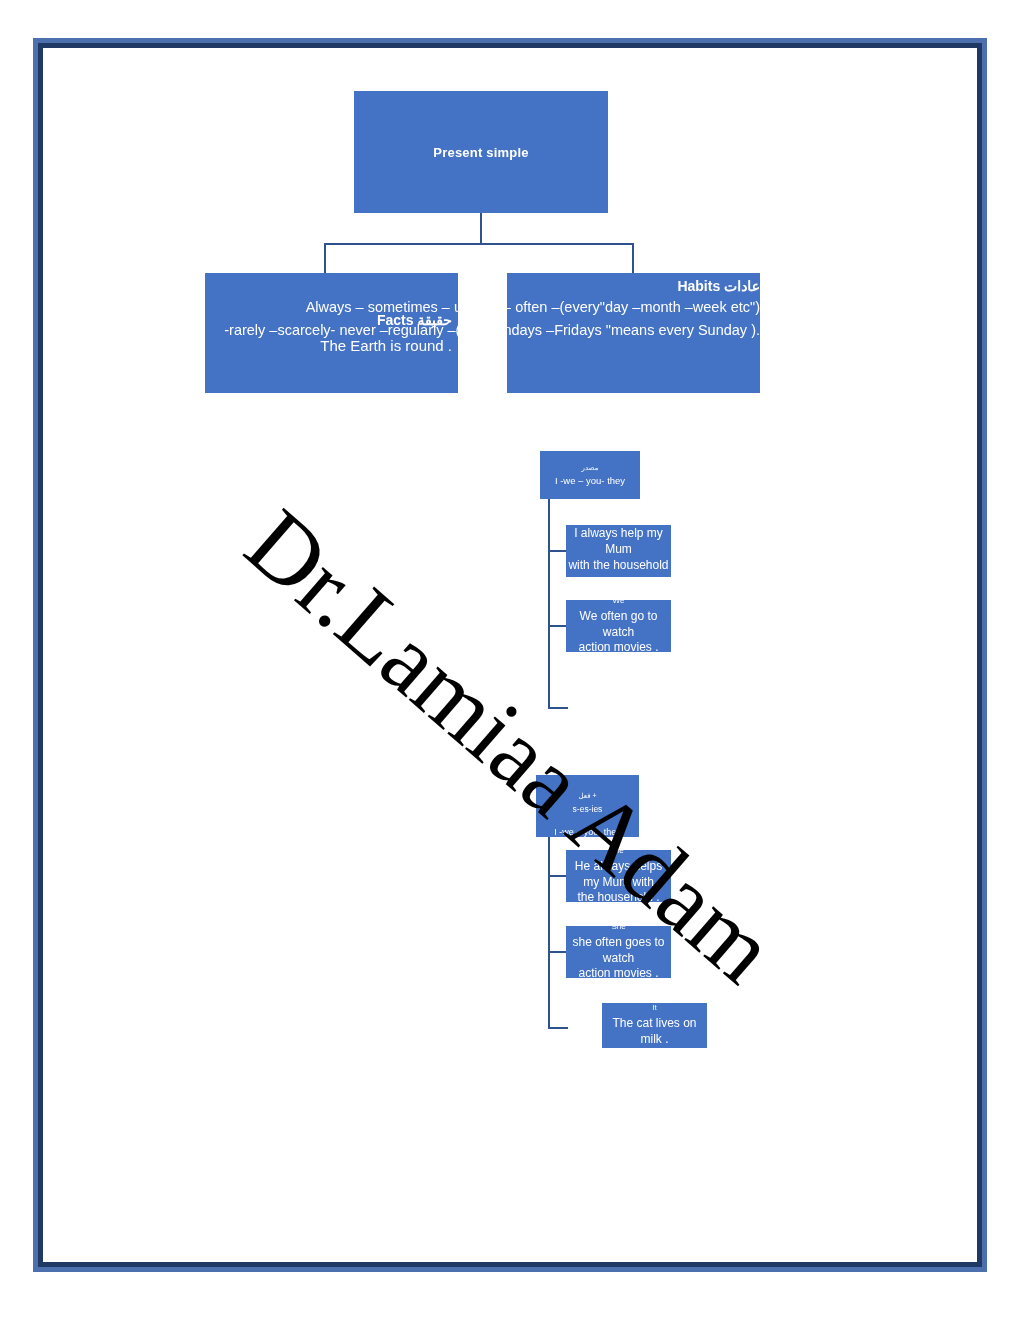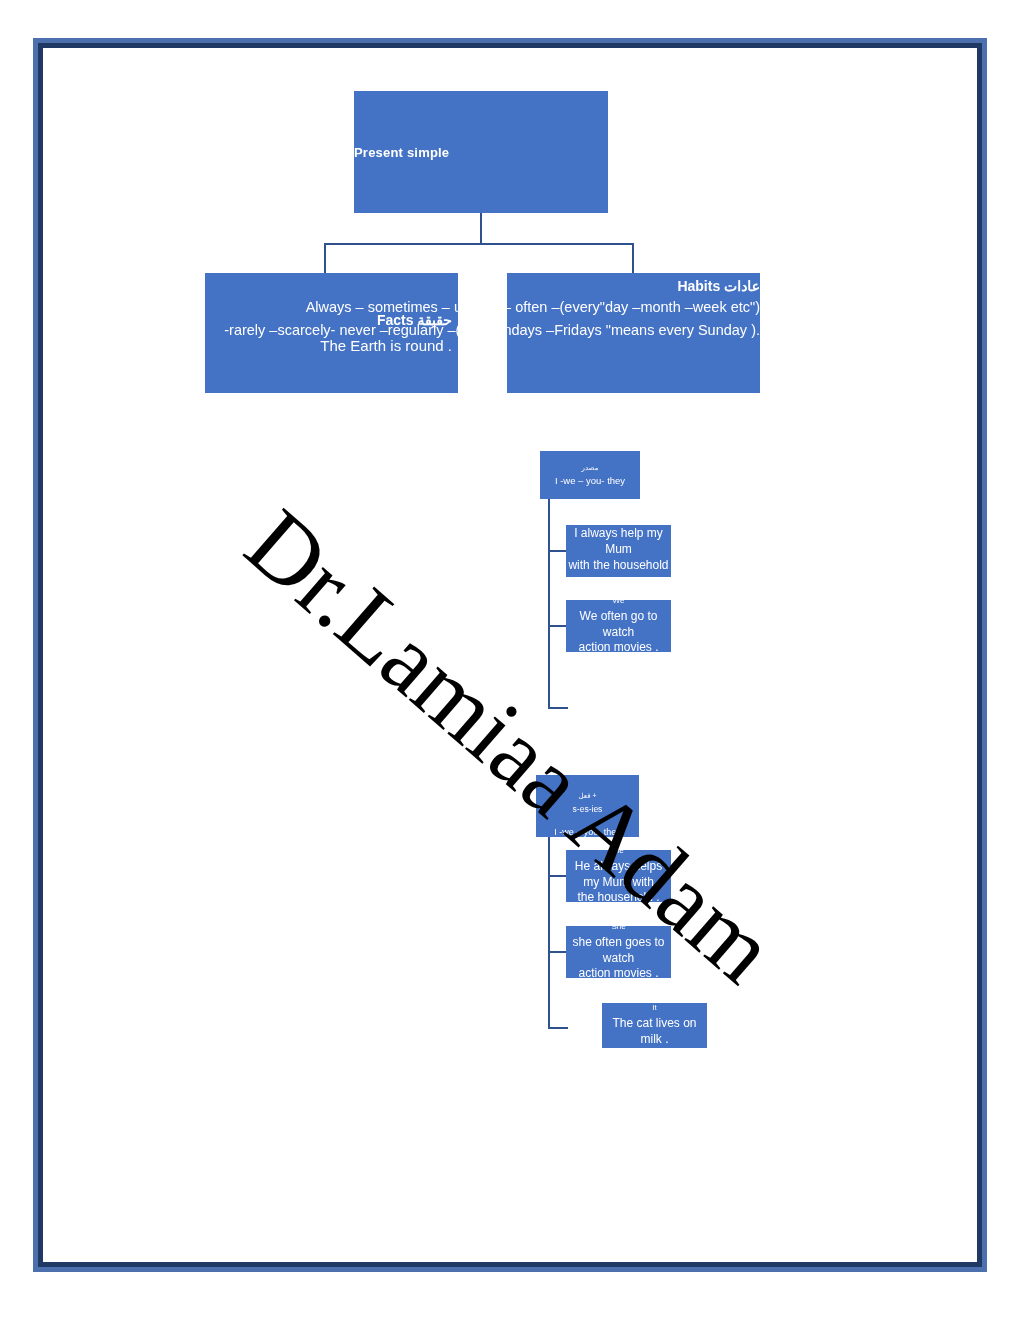--- a/index.html
+++ b/index.html
@@ -55,21 +55,21 @@
     justify-content: center;
     text-align: center;
     align-items: flex-end;
   }
   .node .line { display: block; }
 
   
   #node-root {
     left: 302px; top: 34px;
     width: 254px; height: 122px;
-    align-items: flex-start;
+    align-items: center;
   }
   #node-root .line {
     font-size: 13px;
     font-weight: bold;
     letter-spacing: .2px;
   }
 
   
   #node-facts {
     left: 153px; top: 216px;

